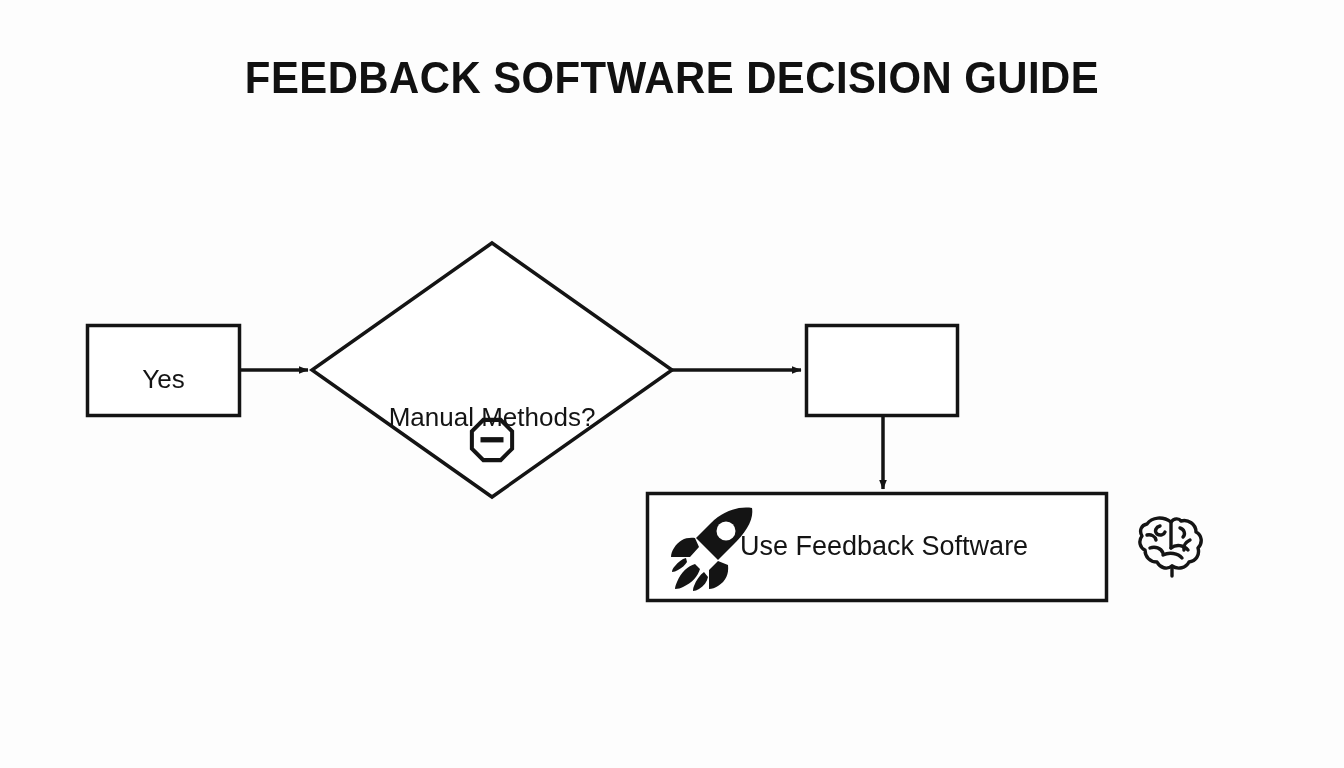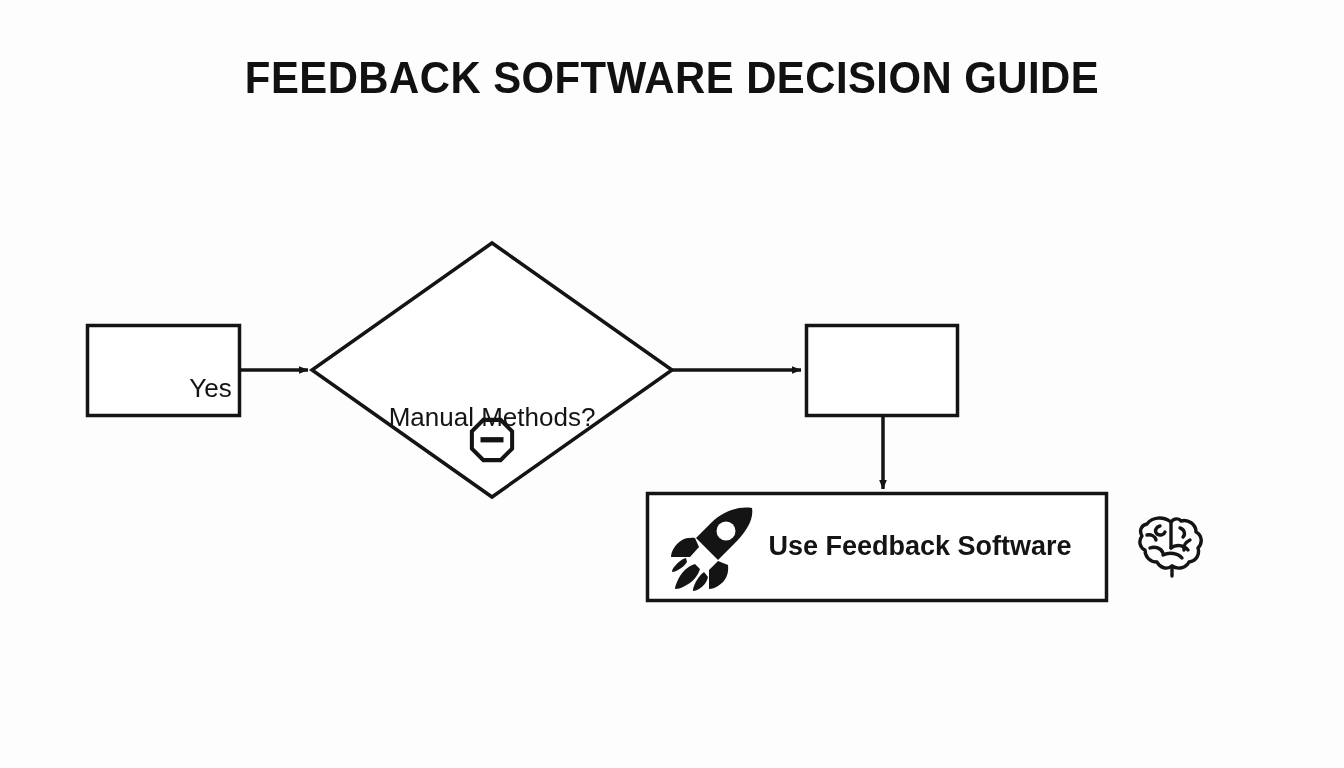--- a/index.html
+++ b/index.html
@@ -47,45 +47,43 @@
   
   .node-label {
     position: absolute;
     font-family: "Liberation Sans", sans-serif;
     color: #141414;
     white-space: nowrap;
     text-align: center;
   }
   #label-yes {
     left: 86px;
-    top: 373px;
+    top: 364px;
     width: 155px;
     font-size: 26px;
-    margin-left: 47px;
   }
   #label-no {
     left: 805px;
     top: 352px;
     width: 154px;
     font-size: 26px;
   }
   #label-decision {
     left: 332px;
     top: 355px;
     width: 320px;
     font-size: 26px;
     margin-top: 47px;
   }
   #label-action {
     left: 740px;
     top: 531px;
     width: 360px;
     font-size: 27px;
-    text-align: center;
-    font-weight: bold;
+    text-align: left;
   }
   
   .icon-wrap {
     position: absolute;
     line-height: 0;
   }
   #icon-no-entry  { left: 469px; top: 417px; width: 46px; height: 46px; }
   #icon-rocket    { left: 666px; top: 504px; width: 92px; height: 88px; }
   #icon-brain     { left: 1138px; top: 512px; width: 66px; height: 70px; }
 </style>

